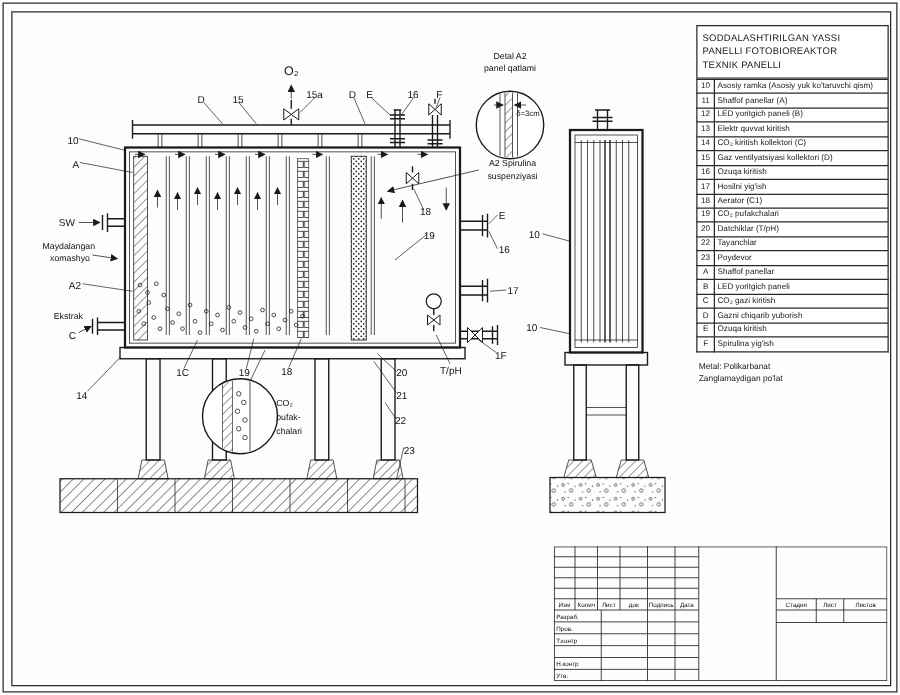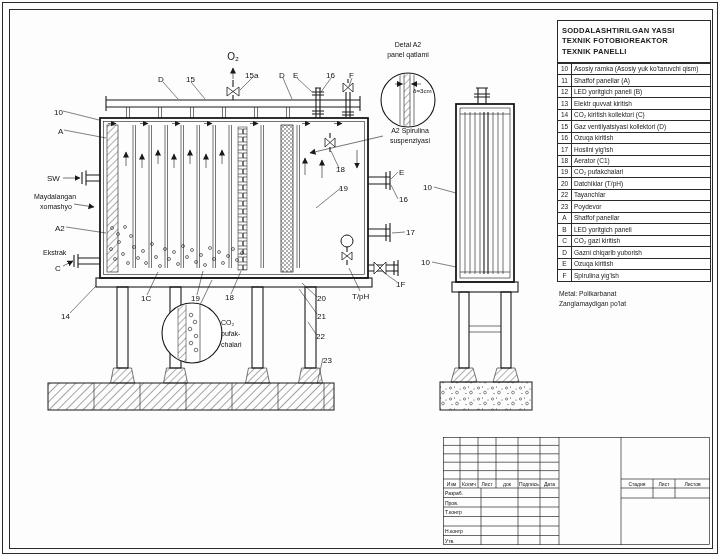--- a/index.html
+++ b/index.html
@@ -6,21 +6,21 @@
   body { width:720px; height:556px; background:#ffffff; }
   .page { position:relative; width:720px; height:556px; background:#fdfdfd;
           font-family:"Liberation Sans", sans-serif; color:#1a1a1a; overflow:hidden; }
   .frame-outer { position:absolute; left:2px; top:2px; right:2px; bottom:2px; border:1px solid #2a2a2a; }
   .frame-inner { position:absolute; left:9px; top:9px; right:7px; bottom:7px; border:1.3px solid #2a2a2a; }
   .drawing-svg { position:absolute; left:0; top:0; }
   .stamp-svg { position:absolute; left:443px; top:437px; }
 
   .right-col { position:absolute; left:557px; top:20px; width:154px; }
   .title-box { border:1px solid #2a2a2a; background:#fff; padding:5px 4px; font-size:7.6px;
-               font-weight:bold; line-height:1.35; letter-spacing:.2px; }
+               font-weight:normal; line-height:1.35; letter-spacing:.2px; }
   .parts-table { border-collapse:collapse; width:100%; background:#fff; }
   .parts-table td { border:1px solid #2a2a2a; font-size:6.5px; padding:1.5px 2px; line-height:1.15; }
   .parts-table td.num { width:14px; text-align:center; }
   .material { margin-top:7px; font-size:6.7px; line-height:1.55; padding-left:2px; }
 
   
   .thick { stroke:#1a1a1a; stroke-width:1.8; fill:none; }
   .med   { stroke:#1a1a1a; stroke-width:1.1; fill:none; }
   .thin  { stroke:#1a1a1a; stroke-width:0.6; fill:none; }
   .leader{ stroke:#1a1a1a; stroke-width:0.55; fill:none; }
@@ -304,21 +304,21 @@
       <text x="410" y="143" class="t7 mid">suspenziyasi</text>
       <text x="221" y="325" class="t7">CO₂</text>
       <text x="221" y="336" class="t7">pufak-</text>
       <text x="221" y="347" class="t7">chalari</text>
     </g>
   </svg>
 
   <div class="right-col">
     <div class="title-box">
       <div>SODDALASHTIRILGAN YASSI</div>
-      <div>TEXNIK FOTOBIOREAKTOR</div>
+      <div>PANELLI FOTOBIOREAKTOR</div>
       <div>TEXNIK PANELLI</div>
     </div>
     <table class="parts-table">
       <tbody>
         <tr>
             <td class="num">10</td>
             <td>Asosiy ramka (Asosiy yuk ko'taruvchi qism)</td>
           </tr>
         <tr>
             <td class="num">11</td>

